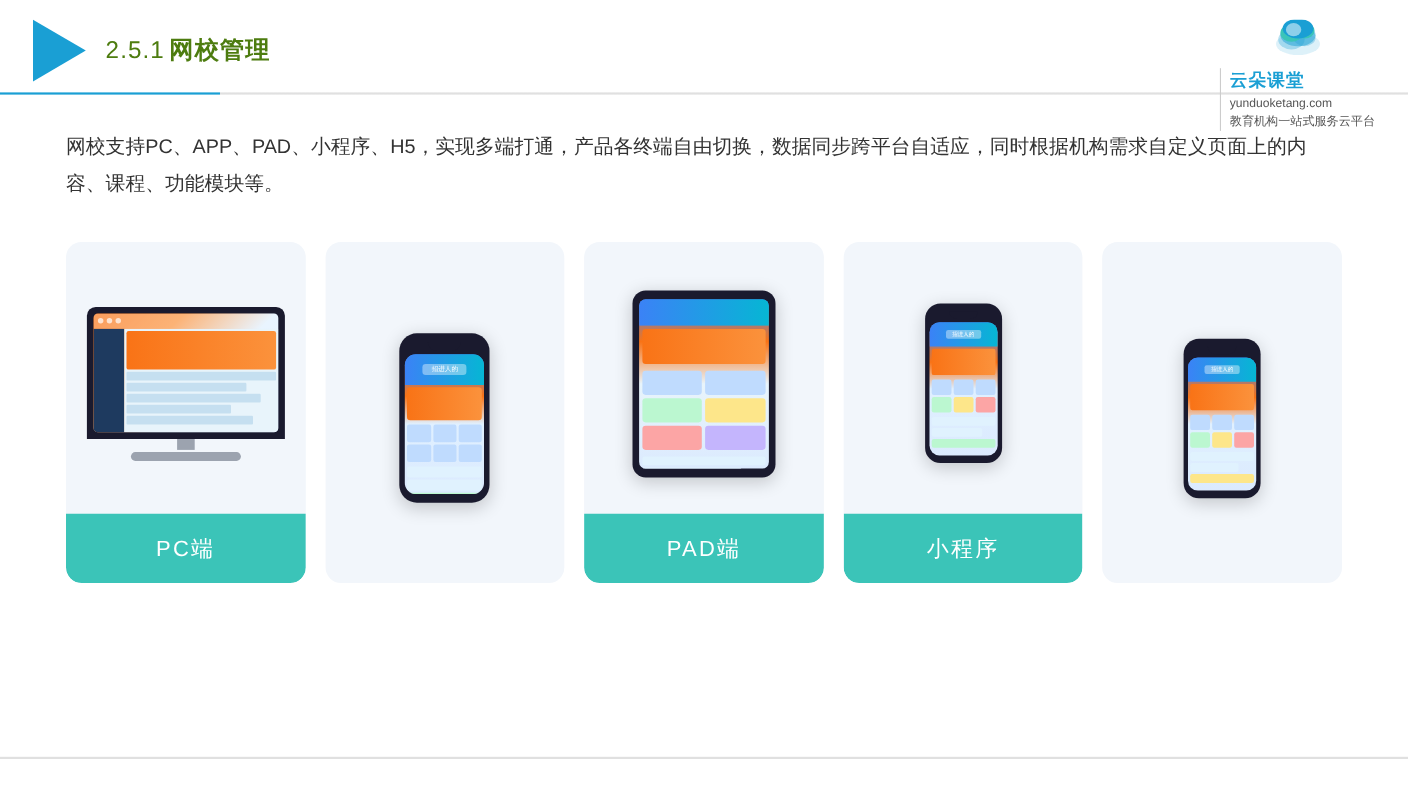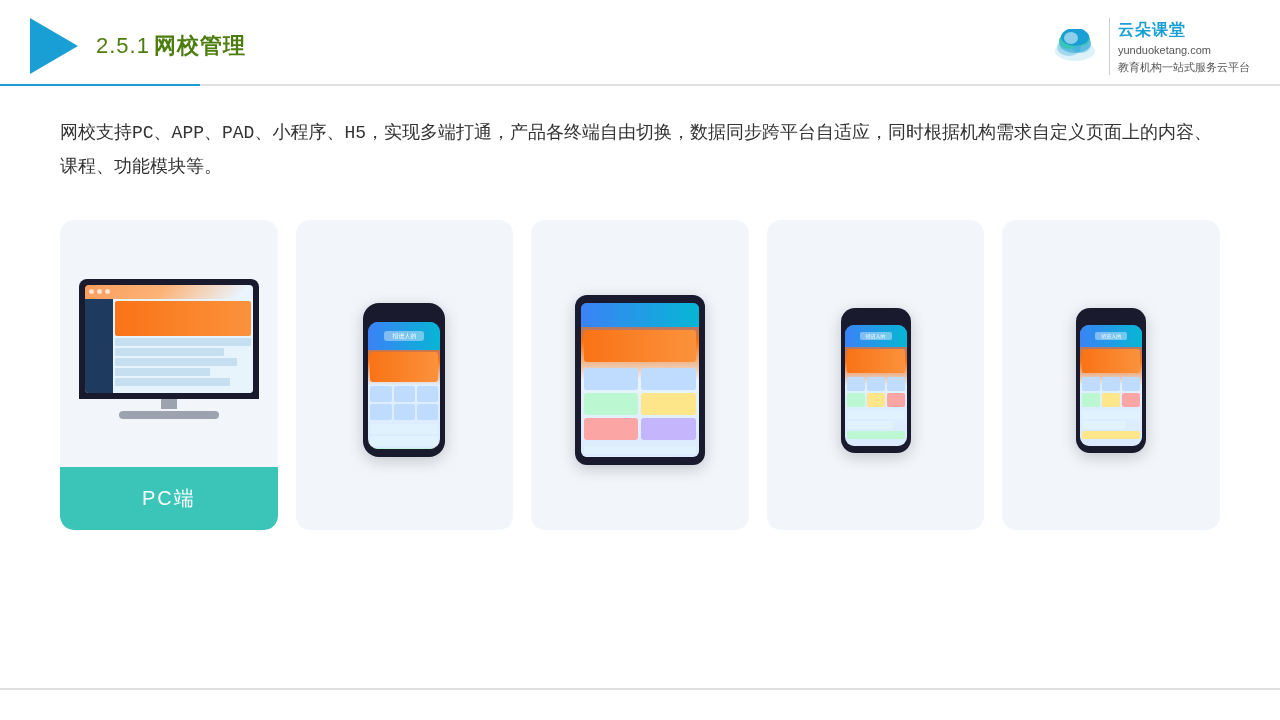--- a/index.html
+++ b/index.html
@@ -48,20 +48,21 @@
     }
 
     
     .brand {
       position: absolute;
       top: 18px;
       right: 30px;
       display: flex;
       align-items: center;
       gap: 8px;
+      flex-direction: column;
     }
     .brand-cloud {
       width: 52px;
       height: 36px;
     }
     .brand-text {
       display: flex;
       flex-direction: column;
       font-size: 11px;
       color: #555;
@@ -75,21 +76,20 @@
       color: #1a9fd4;
       letter-spacing: 1px;
     }
 
     
     .description {
       margin: 42px 60px 0 60px;
       font-size: 18px;
       color: #333;
       line-height: 1.9;
-      font-family: Liberation Mono, monospace;
     }
 
     
     .cards-container {
       display: flex;
       gap: 18px;
       margin: 36px 60px 0 60px;
       justify-content: space-between;
     }
 
@@ -468,20 +468,21 @@
             </div>
             <div class="tablet-rows">
               <div class="tablet-row"></div>
               <div class="tablet-row" style="width:80%"></div>
 
             </div>
           </div>
         </div>
       </div>
     </div>
+    <div class="card-label">PAD端</div>
   </div>
 
   <div class="card">
     <div class="card-image-area">
       <div class="phone-device">
         <div class="mini-phone-outer">
           <div class="mini-phone-notch"></div>
           <div class="mini-phone-screen">
             <div style="height:22px;background:linear-gradient(90deg,#3b82f6,#06b6d4);display:flex;align-items:center;justify-content:center;">
               <div style="width:32px;height:8px;background:rgba(255,255,255,0.4);border-radius:2px;font-size:5px;color:white;text-align:center;line-height:8px">招进人的</div>
@@ -497,20 +498,21 @@
             </div>
             <div style="padding:2px;display:flex;flex-direction:column;gap:2px;">
               <div style="height:8px;background:#e0f2fe;border-radius:2px;"></div>
               <div style="height:8px;background:#e0f2fe;border-radius:2px;width:80%"></div>
               <div style="height:8px;background:#bbf7d0;border-radius:2px;"></div>
             </div>
           </div>
         </div>
       </div>
     </div>
+    <div class="card-label">小程序</div>
   </div>
 
   <div class="card">
     <div class="card-image-area">
       <div class="phone-device">
         <div class="mini-phone-outer">
           <div class="mini-phone-notch"></div>
           <div class="mini-phone-screen">
             <div style="height:22px;background:linear-gradient(90deg,#3b82f6,#06b6d4);display:flex;align-items:center;justify-content:center;">
               <div style="width:32px;height:8px;background:rgba(255,255,255,0.4);border-radius:2px;font-size:5px;color:white;text-align:center;line-height:8px">招进人的</div>

